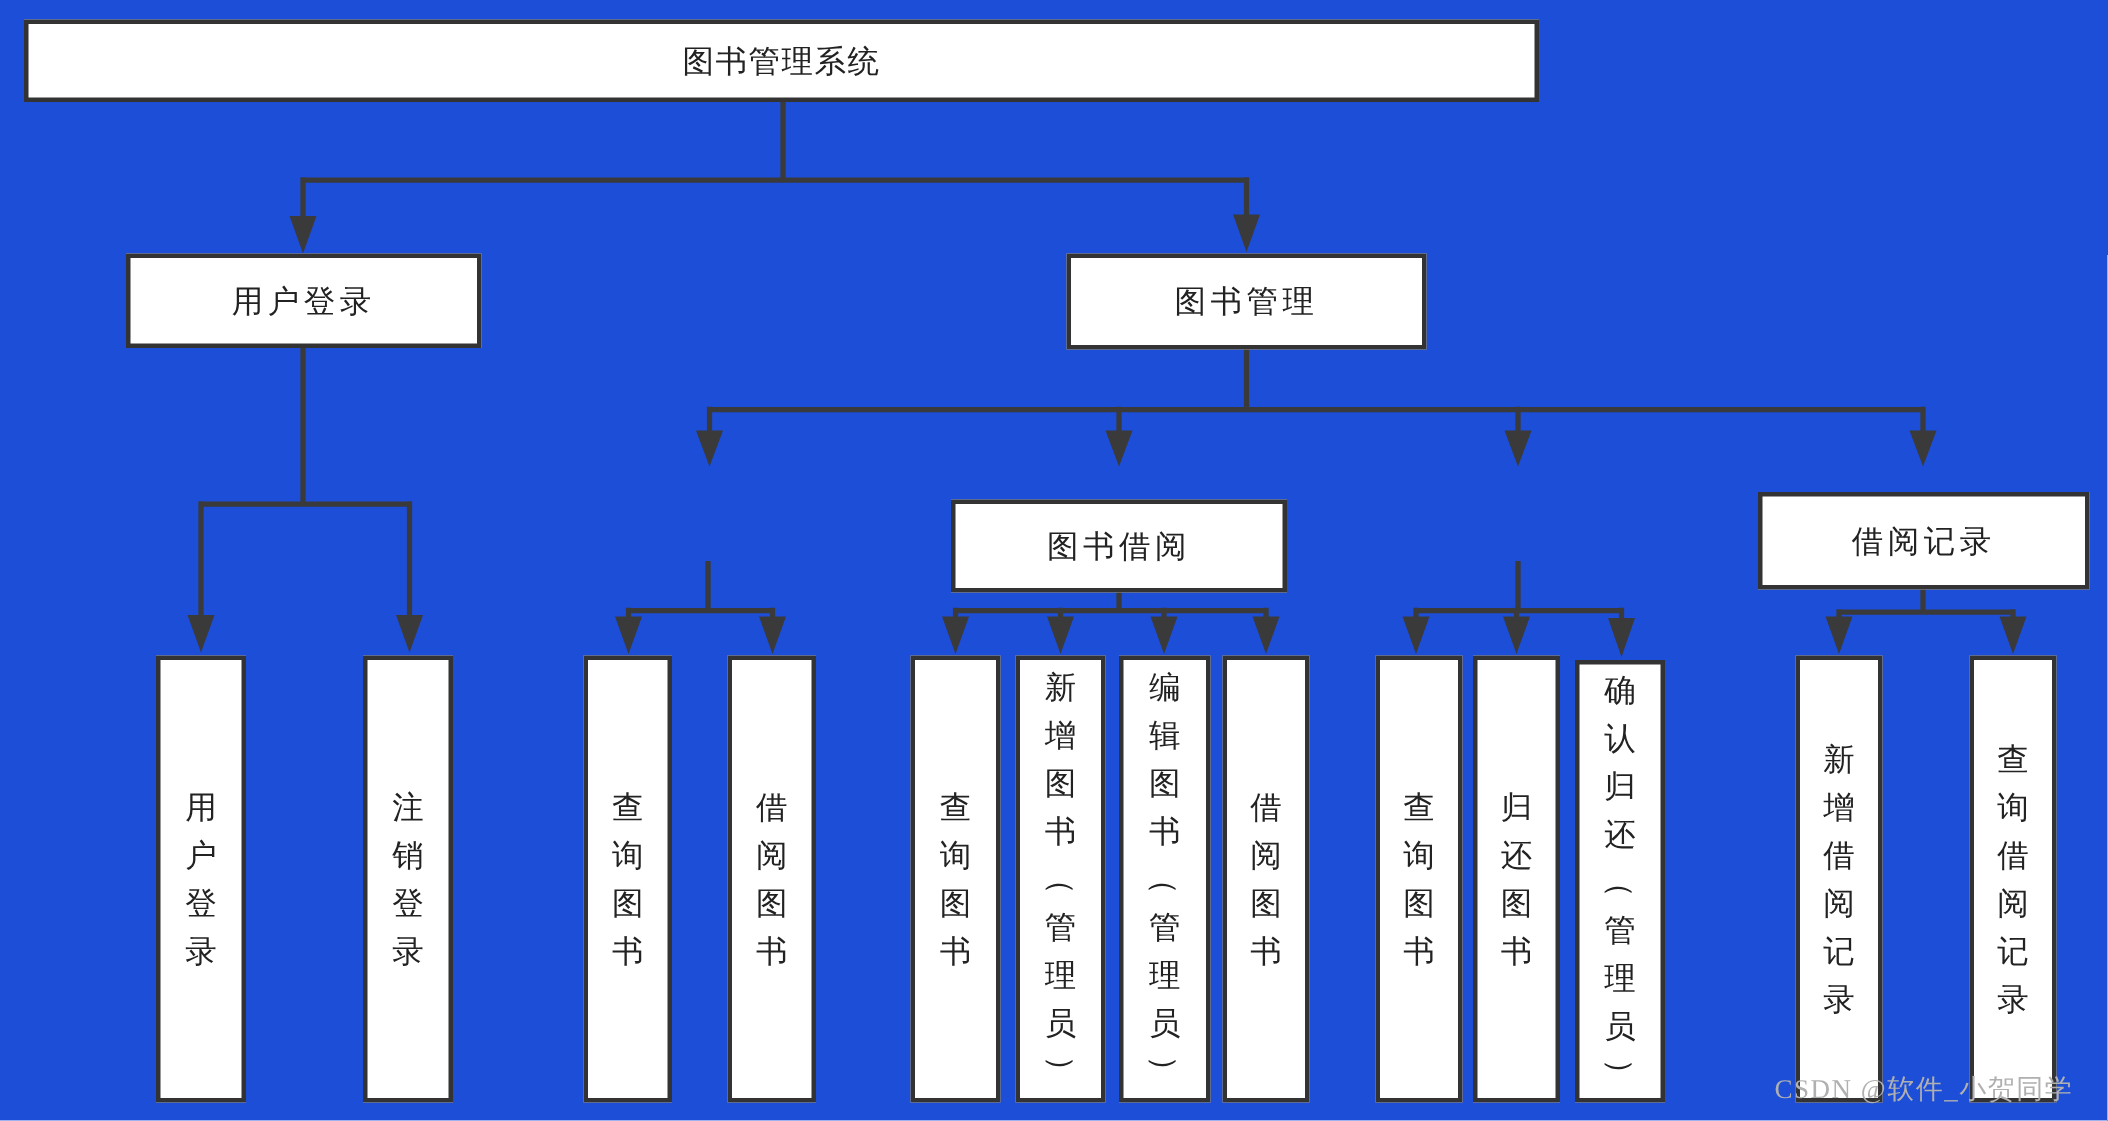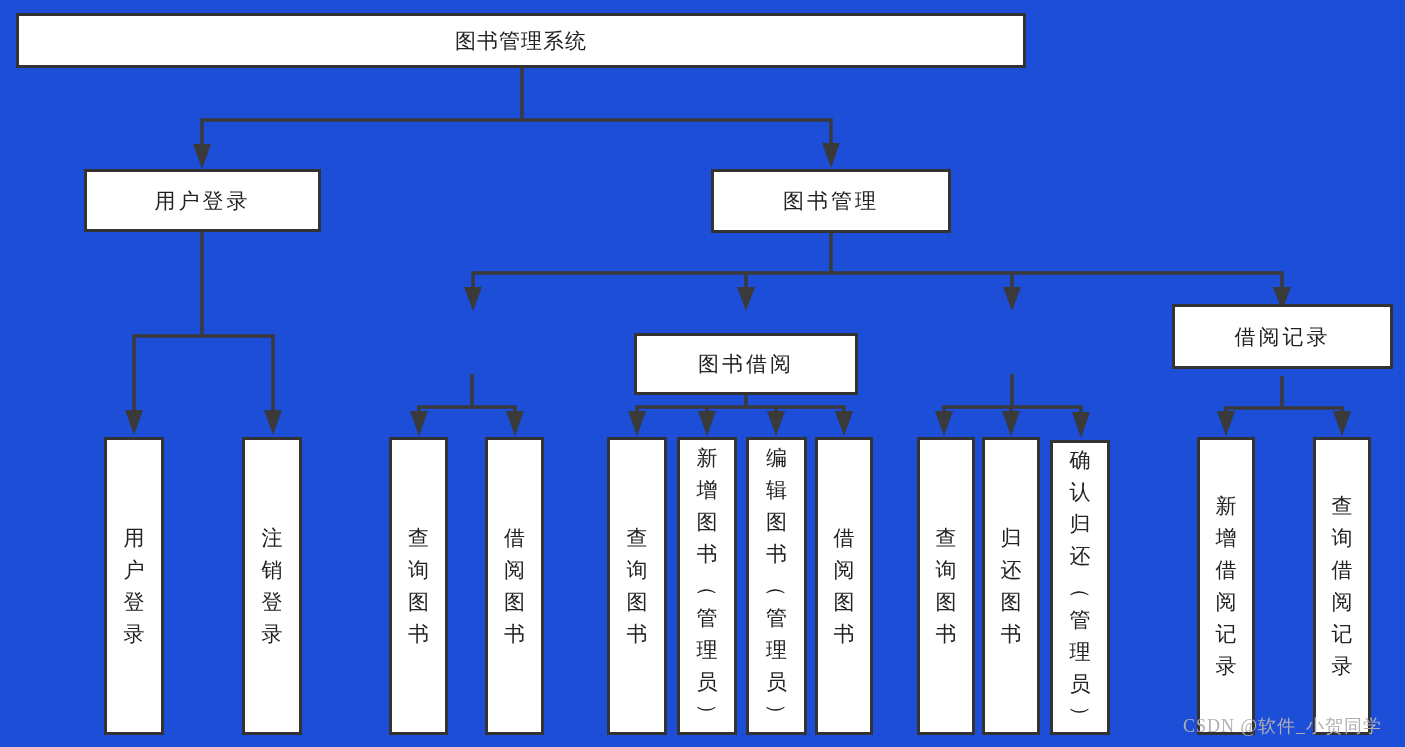--- a/index.html
+++ b/index.html
@@ -104,21 +104,21 @@
   <div class="node" style="left:84px;top:169px;width:237px;height:63px;">
     <span class="hlabel">用户登录</span>
   </div>
   <div class="node" style="left:711px;top:169px;width:240px;height:64px;">
     <span class="hlabel">图书管理</span>
   </div>
 
   <div class="node" style="left:634px;top:313px;width:224px;height:62px;margin-top:20px;">
     <span class="hlabel">图书借阅</span>
   </div>
-  <div class="node" style="left:1172px;top:304px;width:221px;height:65px;">
+  <div class="node" style="left:1172px;top:328px;width:221px;height:65px;">
     <span class="hlabel">借阅记录</span>
   </div>
 
   <div class="node" style="left:104px;top:437px;width:60px;height:298px;">
     <span class="vlabel">
         <div class="vchar">用</div>
         <div class="vchar">户</div>
         <div class="vchar">登</div>
         <div class="vchar">录</div>
       </span>

